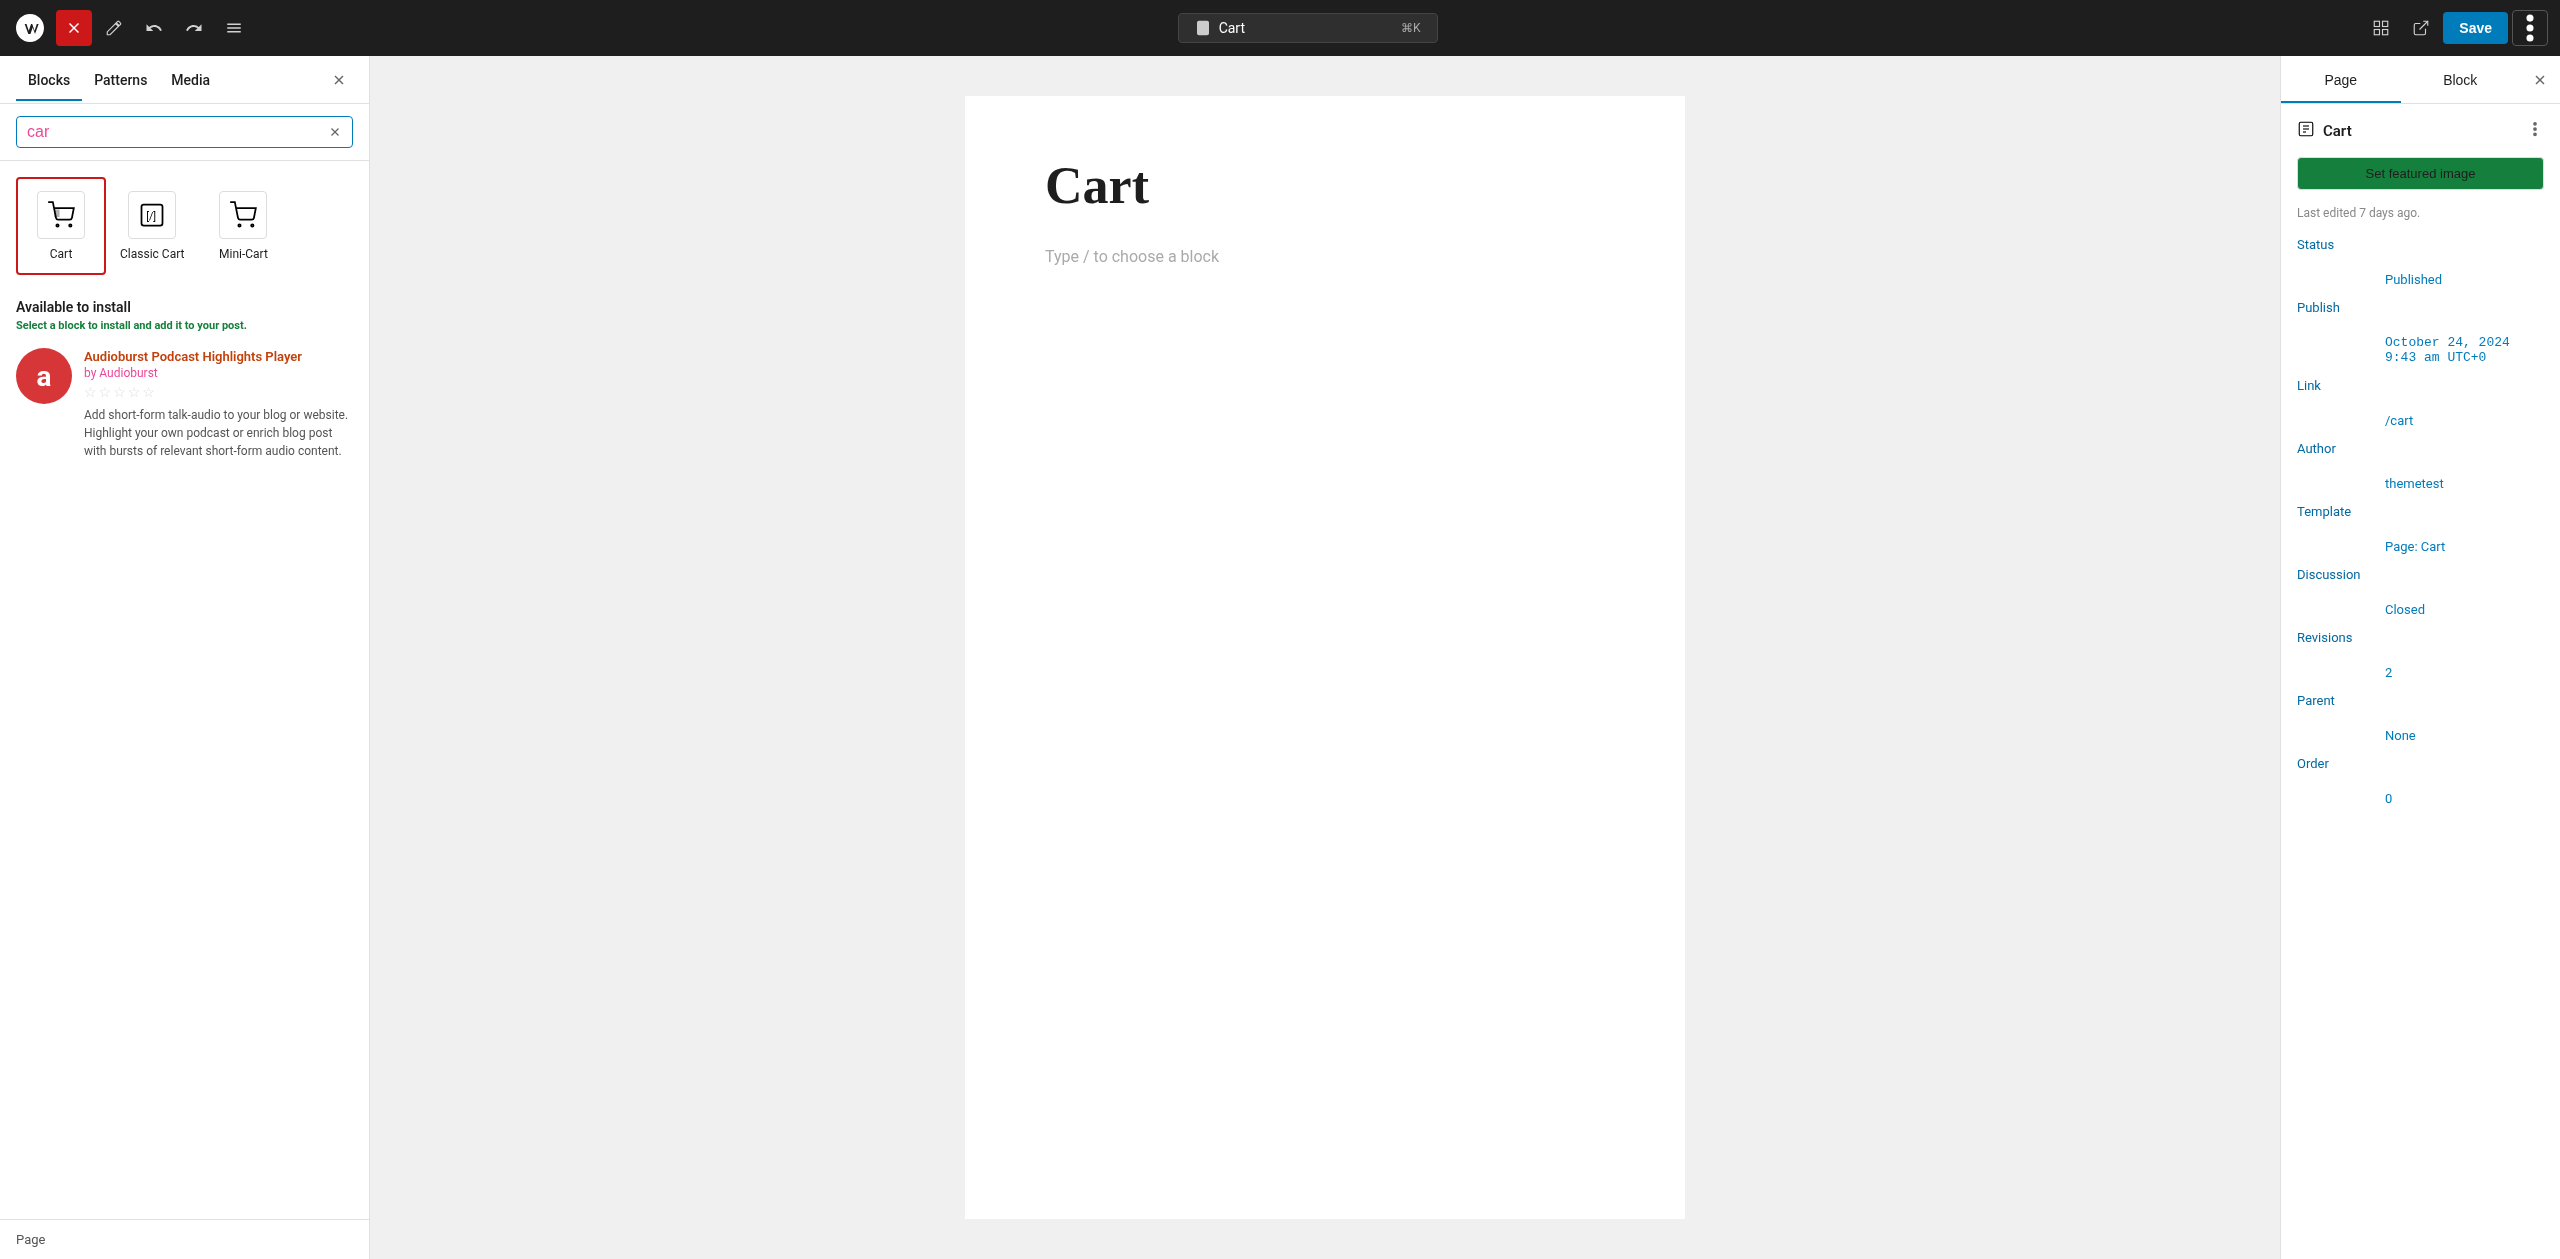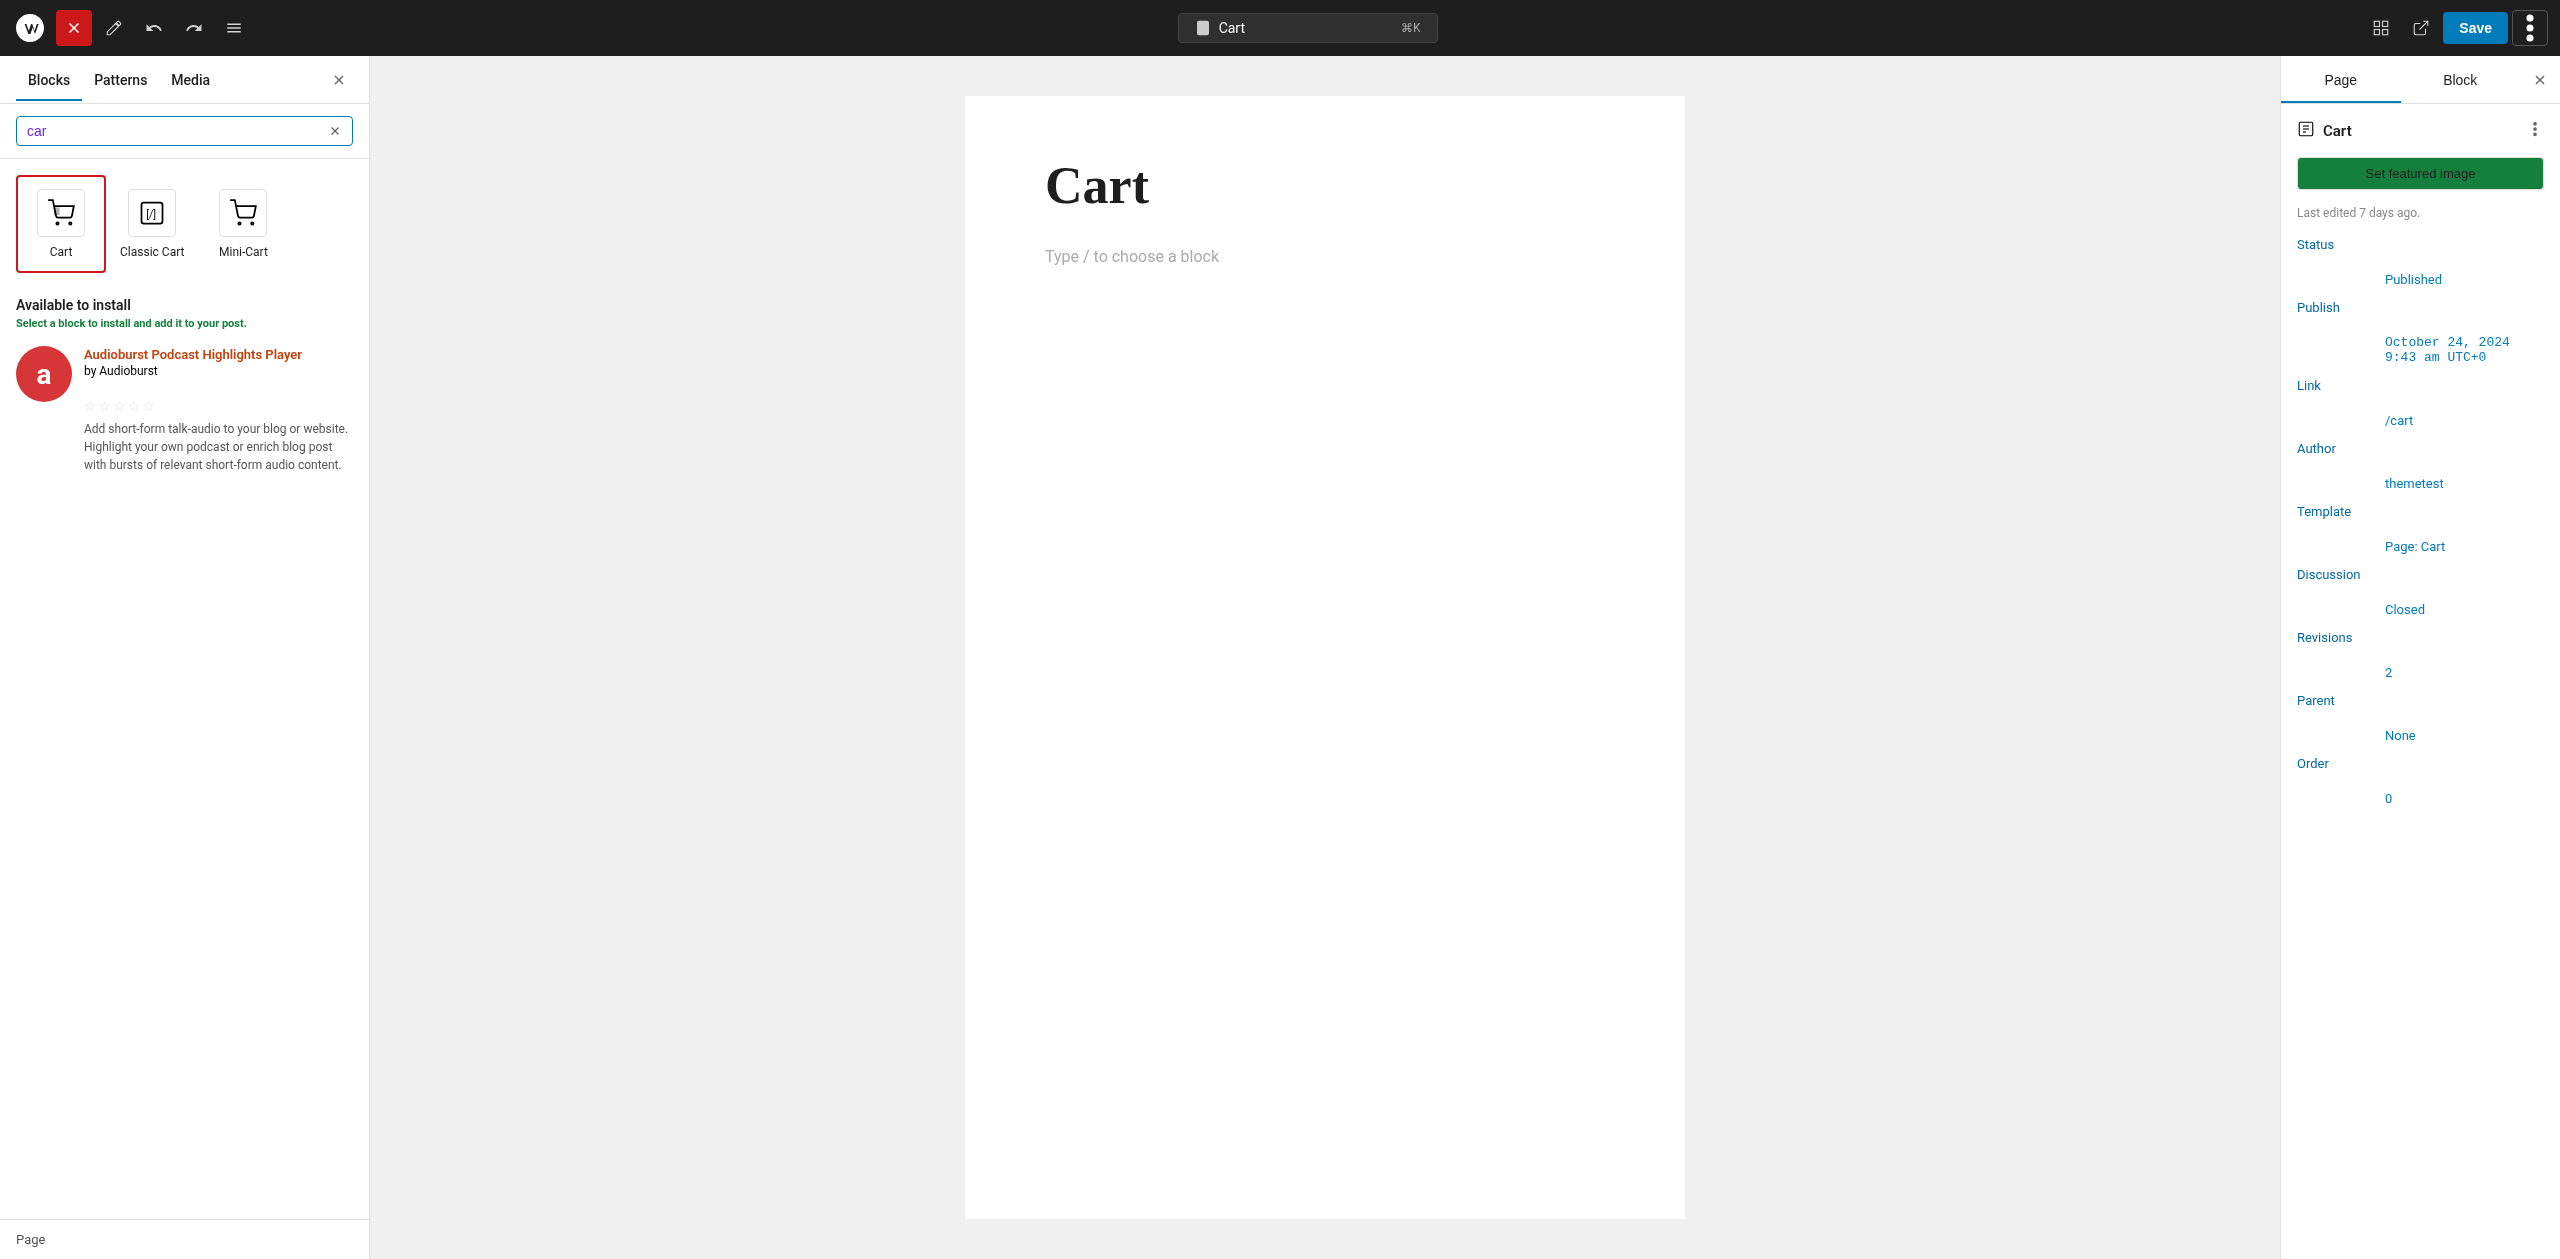--- a/index.html
+++ b/index.html
@@ -63,21 +63,21 @@
     .sidebar-tab-close svg { width: 16px; height: 16px; }
 
     
     .search-container {
       padding: 12px 16px; border-bottom: 1px solid #e0e0e0;
     }
     .search-box {
       display: flex; align-items: center; border: 1.5px solid #007cba; border-radius: 4px; padding: 6px 10px; gap: 6px;
     }
     .search-box input {
-      flex: 1; border: none; outline: none; font-size: 14px; color: #6d28d9;
+      flex: 1; border: none; outline: none; font-size: 16px; color: #ec4899;
     }
     .search-clear {
       background: transparent; border: none; cursor: pointer; color: #666; display: flex; align-items: center;
     }
     .search-clear svg { width: 14px; height: 14px; }
 
     
     .block-grid {
       display: flex; gap: 0; padding: 16px 16px 8px;
     }
@@ -96,21 +96,21 @@
     
     .available-section { padding: 16px; }
     .available-title { font-size: 14px; font-weight: 600; color: #1e1e1e; margin-bottom: 4px; }
     .available-subtitle { font-size: 11px; color: #15803d; margin-bottom: 16px; font-weight: bold; }
     .plugin-item { display: flex; gap: 12px; align-items: flex-start; }
     .plugin-avatar {
       width: 56px; height: 56px; border-radius: 50%; background: #d63638; display: flex; align-items: center; justify-content: center; color: white; font-size: 28px; font-weight: 700; flex-shrink: 0;
     }
     .plugin-info { flex: 1; }
     .plugin-name { font-size: 13px; font-weight: 600; color: #c2410c; line-height: 1.4; }
-    .plugin-author { font-size: 12px; color: #000000; margin-bottom: 20px; }
+    .plugin-author { font-size: 12px; color: #ec4899; margin-bottom: 4px; }
     .plugin-stars { display: flex; gap: 2px; margin-bottom: 6px; }
     .star { color: #ddd; font-size: 14px; }
     .plugin-desc { font-size: 12px; color: #555; line-height: 1.5; }
 
     
     .bottom-bar {
       height: 40px; background: white; border-top: 1px solid #e0e0e0; display: flex; align-items: center; padding: 0 16px;
     }
     .bottom-bar-text { font-size: 13px; color: #555; }
 

